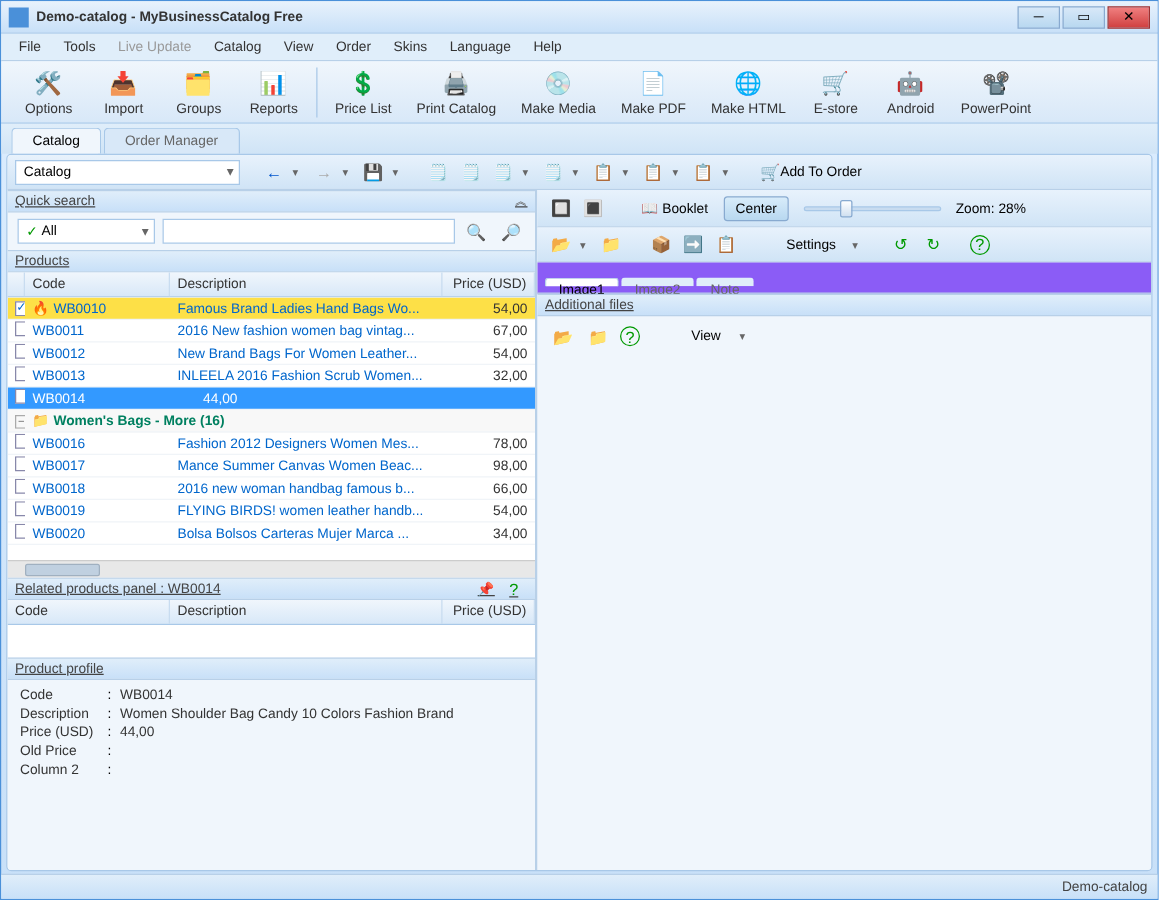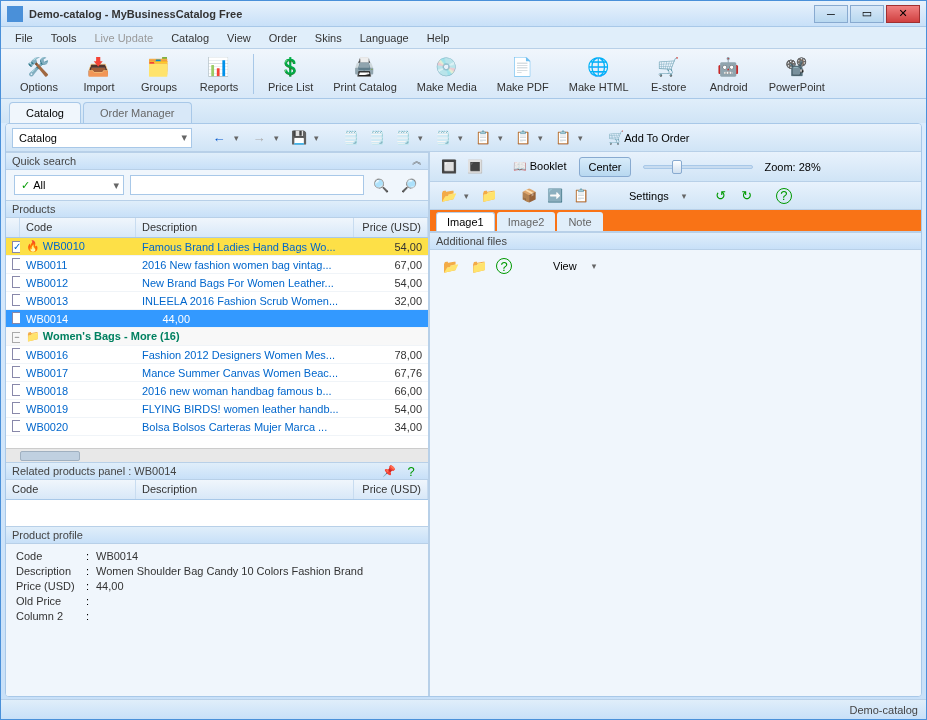--- a/index.html
+++ b/index.html
@@ -24,21 +24,21 @@
 .tab.inactive { background: #d8e8f8; color: #666; }
 .workarea { flex: 1; background: #f0f6fc; border: 1px solid #a8c8e8; margin: 0 4px 2px 4px; display: flex; flex-direction: column; border-radius: 4px; overflow: hidden; }
 .toolbar2 { height: 28px; background: linear-gradient(#e8f2fc,#d0e4f6); display: flex; align-items: center; padding: 2px 6px; gap: 4px; border-bottom: 1px solid #b8d0e8; }
 .combo { background: #fff; border: 1px solid #a8c8e8; padding: 2px 6px; height: 20px; display: flex; align-items: center; min-width: 180px; cursor: pointer; position:relative; }
 .combo::after { content:"▾"; position:absolute; right:4px; color:#666; }
 .tbtn { width: 22px; height: 22px; display: flex; align-items: center; justify-content: center; cursor: pointer; border-radius: 2px; font-size:13px; }
 .dd { width: 10px; font-size:9px; color:#666; cursor:pointer; }
 .splitbody { flex: 1; display: flex; overflow: hidden; }
 .leftpane { width: 424px; display: flex; flex-direction: column; border-right: 2px solid #b8d0e8; background:#f0f6fc; }
 .rightpane { flex: 1; display: flex; flex-direction: column; background:#f0f6fc; }
-.panel-hdr { height: 18px; background: linear-gradient(#e0eefa,#c8e0f8); padding: 2px 6px; border-top: 1px solid #b8d0e8; border-bottom: 1px solid #b8d0e8; color: #444; display:flex; align-items:center; }
+.panel-hdr { height: 18px; background: linear-gradient(#e0eefa,#c8e0f8); padding: 2px 6px; border-top: 1px solid #b8d0e8; border-bottom: 1px solid #b8d0e8; color: #444; display:flex; align-items:center;text-decoration:underline; }
 .panel-hdr .collapse { margin-left:auto; color:#666; cursor:pointer; font-size:10px; }
 .qsearch { padding: 4px 8px; display: flex; gap: 6px; align-items:center; }
 .qsearch .combo { min-width: 110px; }
 .qsearch input { flex:1; border:1px solid #a8c8e8; height:20px; padding:2px 4px; background:#fff; }
 .grid-hdr { display: flex; background: linear-gradient(#f0f6fc,#d8e8f8); border-bottom: 1px solid #a8c8e8; height:20px; }
 .grid-hdr > div { padding: 3px 6px; border-right: 1px solid #c8dcf0; color:#333; }
 .col-chk { width: 14px; }
 .col-code { width: 116px; }
 .col-desc { flex: 1; }
 .col-price { width: 74px; text-align: right; }
@@ -65,21 +65,21 @@
 .profile .prow { display:flex; margin-bottom:3px; }
 .profile .plbl { width:70px; color:#333; }
 .profile .pcol { width:10px; }
 .profile .pval { flex:1; color:#333; }
 .preview-toolbar { height:30px; background:linear-gradient(#e8f2fc,#d0e4f6); display:flex; align-items:center; padding:3px 8px; gap:4px; border-bottom:1px solid #b8d0e8; }
 .pbtn { padding:3px 8px; border:1px solid transparent; cursor:pointer; border-radius:3px; }
 .pbtn.active { background:linear-gradient(#d8ecfa,#b8d8f0); border-color:#88aad0; }
 .slider { width:110px; height:4px; background:#c8dcf0; border:1px solid #a8c8e8; border-radius:2px; position:relative; margin:0 8px; }
 .slider .knob { width:10px; height:14px; background:linear-gradient(#fff,#d0e0f0); border:1px solid #88aad0; border-radius:2px; position:absolute; top:-6px; left:28px; }
 .preview-toolbar2 { height:28px; background:linear-gradient(#e8f2fc,#d0e4f6); display:flex; align-items:center; padding:3px 8px; gap:4px; border-bottom:1px solid #b8d0e8; }
-.img-tabs { height:22px; display:flex; align-items:flex-end; padding:0 6px; background:#f97316; border-bottom:1px solid #b8d0e8; }
+.img-tabs { height:22px; display:flex; padding:12px 6px; background:#8b5cf6; border-bottom:1px solid #b8d0e8; }
 .itab { padding:3px 10px; border:1px solid #b8d0e8; border-bottom:none; background:#fff; border-radius:3px 3px 0 0; margin-right:2px; cursor:pointer; }
 .itab.inactive { background:#e0eefa; color:#666; border-color:transparent; }
 .img-area { flex:1; background:#f0f6fc; padding:10px; display:flex; align-items:flex-start; justify-content:flex-start; overflow:hidden; }
 .img-canvas { width:350px; height:210px; background:#fff; display:flex; align-items:center; justify-content:center; flex-direction:column; }
 .brand-text { color:#8b2e7e; font-weight:bold; font-size:20px; letter-spacing:2px; margin-bottom:8px; }
 .bag-svg { width:210px; height:160px; }
 .addfiles-body { padding:6px 10px; display:flex; align-items:center; gap:6px; height:32px; }
 .statusbar { height:20px; background:linear-gradient(#e0eefa,#c8e0f8); display:flex; align-items:center; padding:0 8px; border-top:1px solid #b8d0e8; }
 .statusbar .sx { margin-left:auto; color:#444; }
 ::-webkit-scrollbar { width:14px; background:#e8e8e8; }
@@ -256,21 +256,21 @@
             <div class="row">
               <div class="col-chk"><span class="chk"></span></div>
               <div class="col-code">WB0016</div>
               <div class="col-desc">Fashion 2012 Designers Women Mes...</div>
               <div class="col-price">78,00</div>
             </div>
             <div class="row">
               <div class="col-chk"><span class="chk"></span></div>
               <div class="col-code">WB0017</div>
               <div class="col-desc">Mance Summer Canvas Women Beac...</div>
-              <div class="col-price">67,76</div>
+              <div class="col-price">98,00</div>
             </div>
             <div class="row">
               <div class="col-chk"><span class="chk"></span></div>
               <div class="col-code">WB0018</div>
               <div class="col-desc">2016 new woman handbag famous b...</div>
               <div class="col-price">66,00</div>
             </div>
             <div class="row">
               <div class="col-chk"><span class="chk"></span></div>
               <div class="col-code">WB0019</div>

